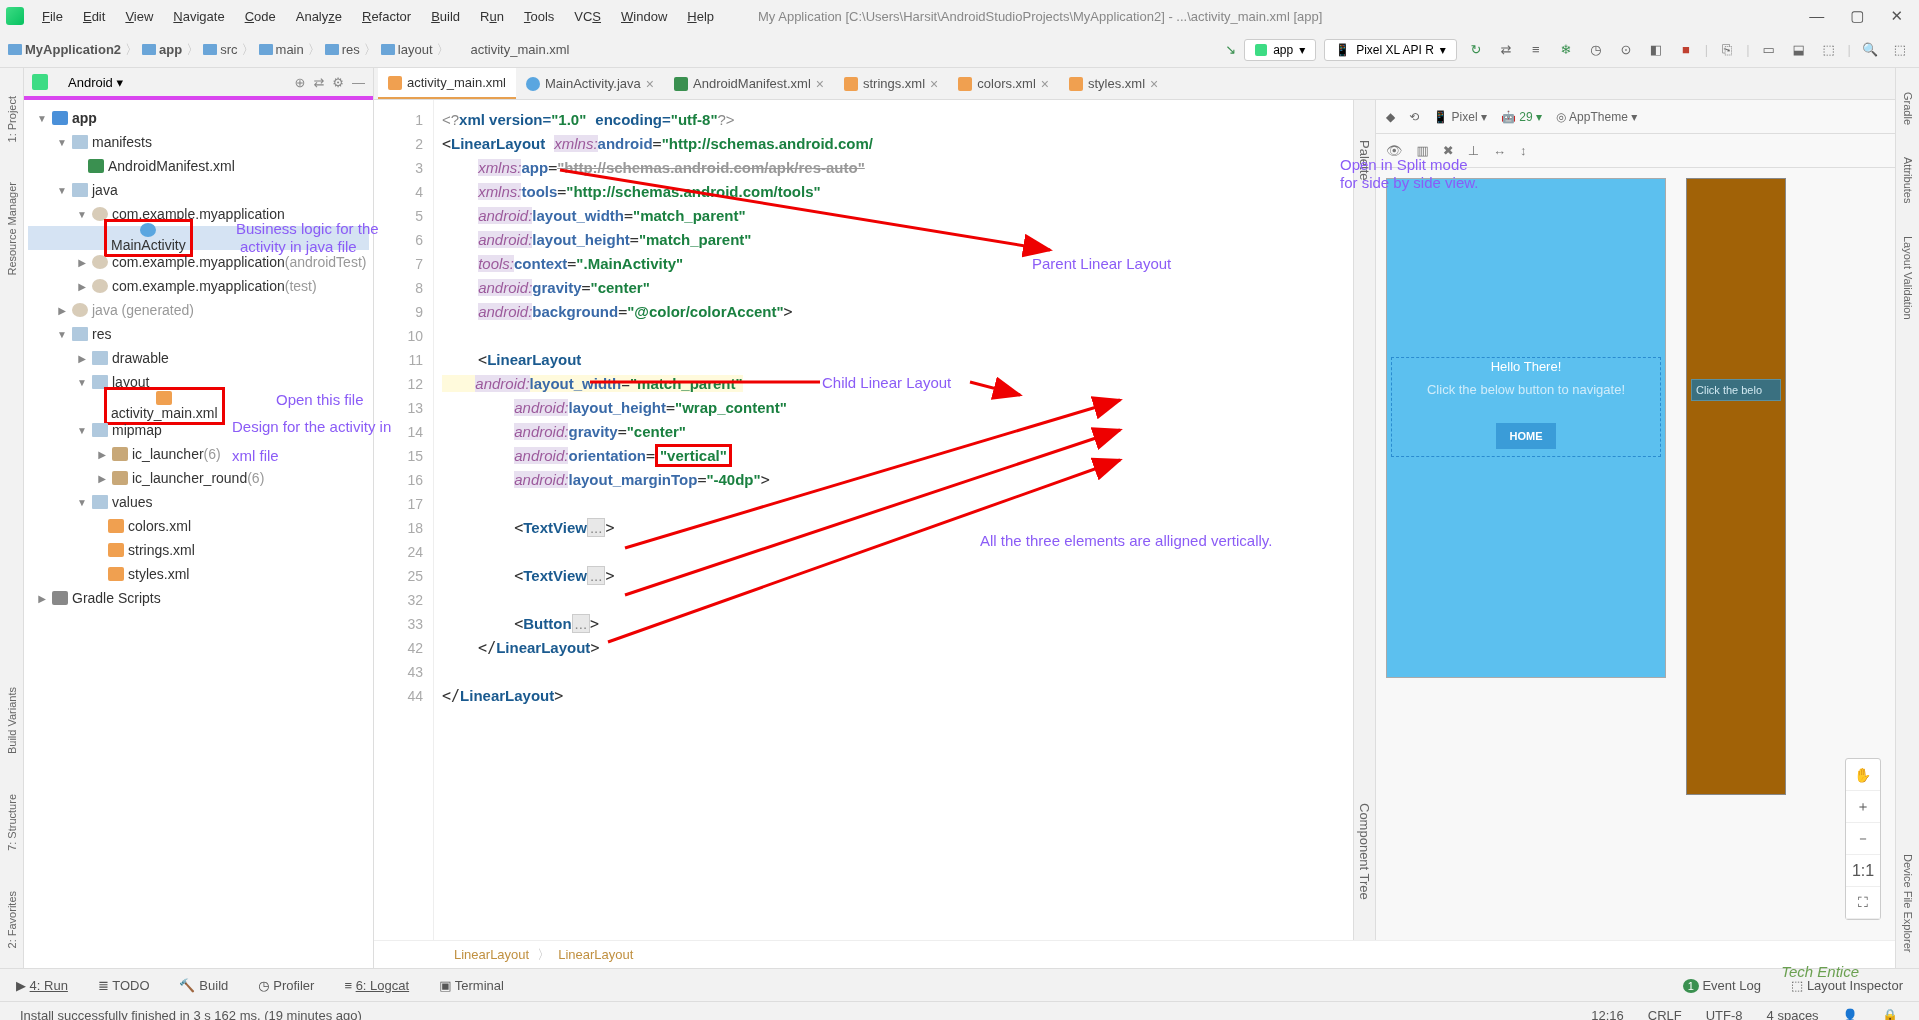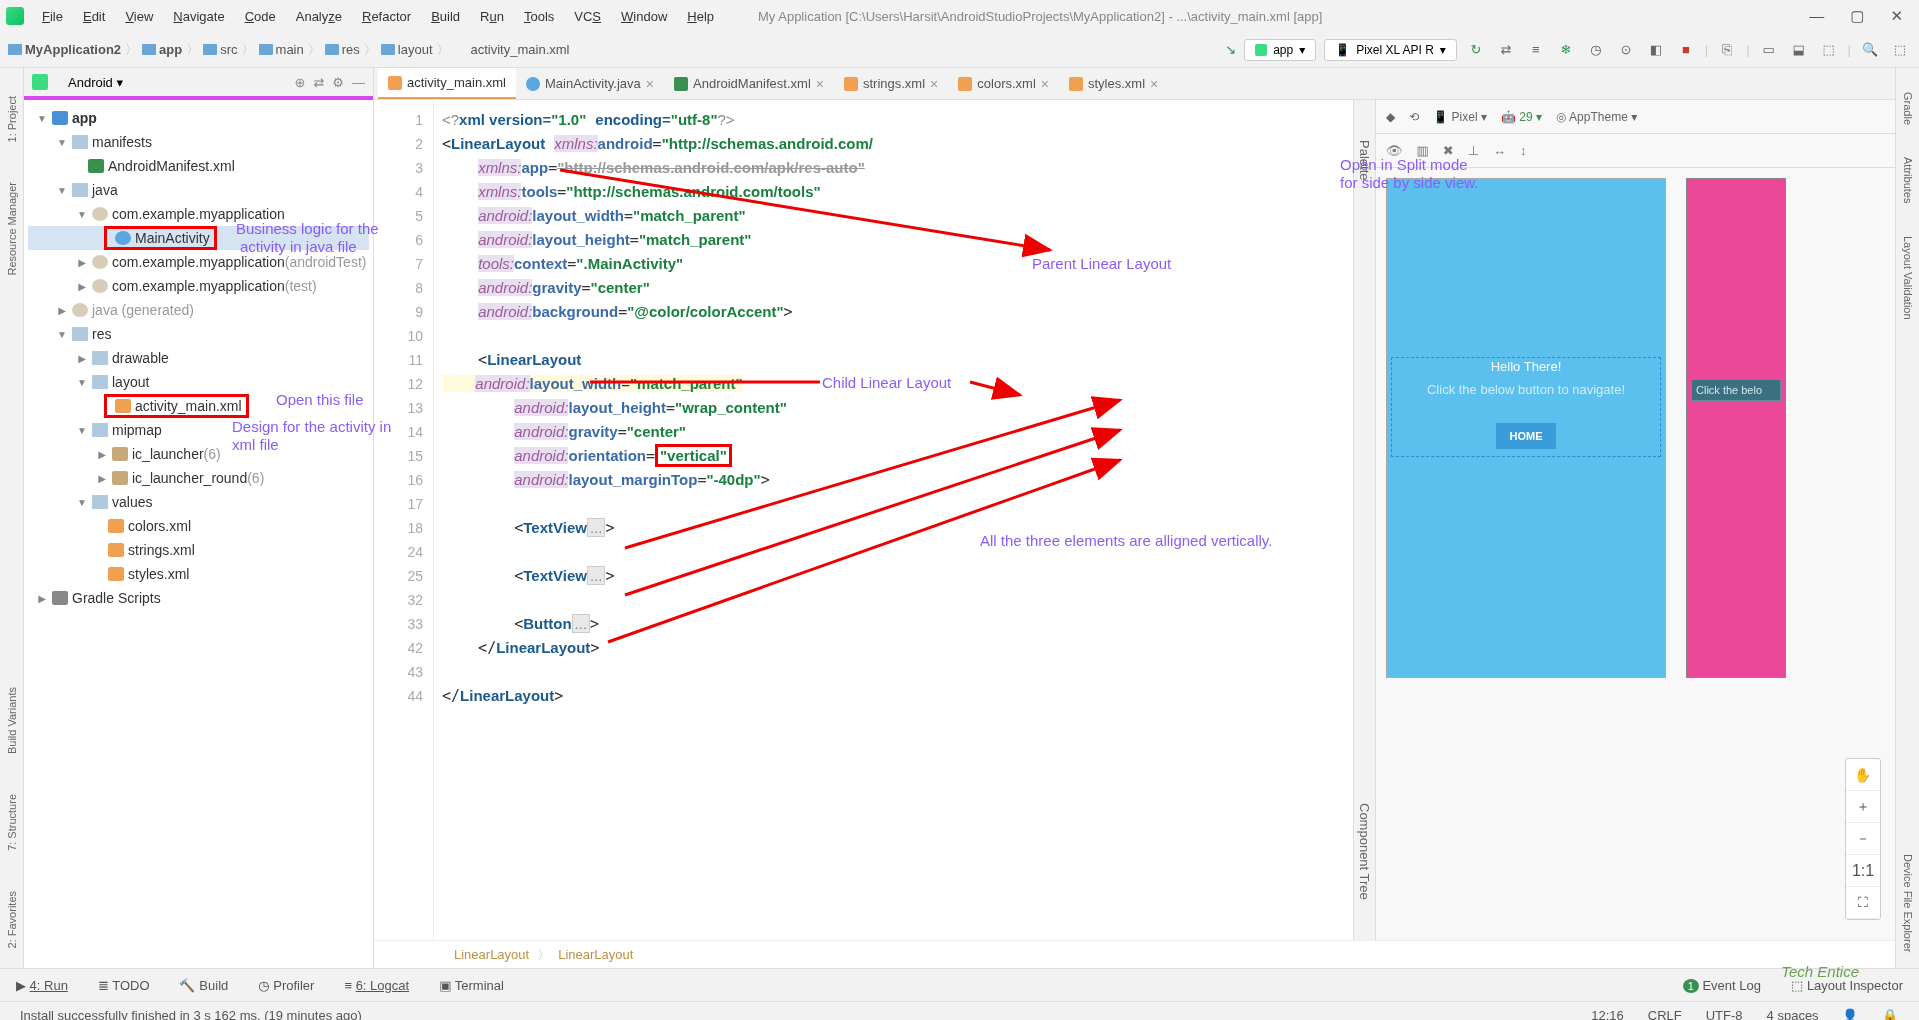--- a/index.html
+++ b/index.html
@@ -38,21 +38,21 @@
 .tree .ic.mod { background:#4a90d9; border-radius:2px; }
 .tree .ic.fold { background:#b0c9de; border-radius:1px; }
 .tree .ic.pkg { background:#d8ccb8; border-radius:50%; }
 .tree .ic.xml { background:#f0a050; border-radius:2px; position:relative; }
 .tree .ic.java { background:#5aa6e0; border-radius:50%; }
 .tree .ic.ic-img { background:#c8a878; border-radius:2px; }
 .tree .ic.gradle { background:#888; border-radius:2px; }
 .tree .selected { background:#d5e3f3; }
 .tree .greyed { color:#999; }
 .tree .count { color:#999; }
-.redbox { border:3px solid #e00; }
+.redbox { border:3px solid #e00;flex-direction:column; }
 .red-ann { color:#8b5cf6; font-size:15px; position:absolute; }
 
 .edit { flex:1; display:flex; flex-direction:column; background:#fff; position:relative; }
 .file-tabs { height:32px; background:#f2f2f2; border-bottom:1px solid #ddd; display:flex; align-items:center; padding-left:4px; }
 .file-tabs .tab { display:flex; align-items:center; gap:5px; padding:0 10px; height:100%; font-size:13px; color:#555; cursor:pointer; }
 .file-tabs .tab.active { background:#fff; color:#333; border-bottom:2px solid #e7a050; }
 .file-tabs .tab .ic { width:14px; height:14px; }
 .file-tabs .close { color:#999; font-size:14px; }
 
 .code-area { display:flex; flex:1; overflow:hidden; }
@@ -67,21 +67,21 @@
 .editor .hl { background:#fffadc; }
 
 .designer { width:520px; border-left:1px solid #ddd; background:#f8f8f8; display:flex; flex-direction:column; position:relative; }
 .des-tool { height:34px; border-bottom:1px solid #ddd; display:flex; align-items:center; padding:0 10px; gap:14px; color:#666; font-size:12px; }
 .des-tool2 { height:34px; border-bottom:1px solid #ddd; display:flex; align-items:center; padding:0 10px; gap:14px; color:#777; }
 .des-body { flex:1; display:flex; gap:20px; padding:10px 10px; position:relative; }
 .phone { width:280px; height:500px; background:#5cc0ef; border:1px solid #aaa; position:relative; }
 .phone .tview { text-align:center; color:#fff; font-size:13px; margin-top:180px; }
 .phone .tview2 { text-align:center; color:#d0ecfa; font-size:13px; margin-top:8px; }
 .phone .home-btn { width:60px; margin:26px auto 0; background:#3a9cd8; color:#fff; text-align:center; padding:7px 0; font-size:11px; font-weight:bold; }
-.phone-dark { width:100px; height:500px; background:#ec4899; border:1px solid #888; position:relative; overflow:hidden; }
+.phone-dark { width:100px; height:617px; background:#a16207; border:1px solid #888; position:relative; overflow:hidden; }
 .phone-dark .dark-btn { background:#3a7080; color:#d0e8f0; margin:200px 4px 0; padding:4px 4px; font-size:11px; border:1px solid #5a90a0; }
 .zoom-ctrl { position:absolute; right:14px; bottom:20px; width:36px; background:#fff; border:1px solid #ccc; border-radius:3px; }
 .zoom-ctrl div { height:32px; border-bottom:1px solid #eee; display:flex; align-items:center; justify-content:center; color:#555; font-size:14px; }
 
 .right-rail { width:24px; background:#f2f2f2; border-left:1px solid #ddd; display:flex; flex-direction:column; align-items:center; padding-top:8px; color:#666; font-size:11px; }
 .right-rail .v { writing-mode:vertical-rl; margin:16px 0; cursor:pointer; }
 
 .view-modes { position:absolute; right:60px; top:72px; display:flex; gap:2px; background:#f2f2f2; }
 .view-modes .vm { padding:6px 14px; border:1px solid #ccc; font-size:14px; color:#555; cursor:pointer; display:flex; align-items:center; gap:4px; }
 .view-modes .vm.active { background:#e5e5e5; }
@@ -498,21 +498,21 @@
     <span>4 spaces</span>
     <span>👤</span>
     <span>🔒</span>
   </div>
 </div>
 
 <div class="red-ann" style="left:236px;top:220px;">Business logic for the</div>
 <div class="red-ann" style="left:240px;top:238px;">activity in java file</div>
 <div class="red-ann" style="left:276px;top:391px;">Open this file</div>
 <div class="red-ann" style="left:232px;top:418px;">Design for the activity in</div>
-<div class="red-ann" style="left:232px;top:436px;">xml file</div>
+<div class="red-ann" style="left:232px;top:447px;">xml file</div>
 <div class="red-ann" style="left:1340px;top:156px;">Open in Split mode</div>
 <div class="red-ann" style="left:1340px;top:174px;">for side by side view.</div>
 <div class="red-ann" style="left:1032px;top:255px;">Parent Linear Layout</div>
 <div class="red-ann" style="left:822px;top:374px;">Child Linear Layout</div>
 <div class="red-ann" style="left:980px;top:532px;">All the three elements are alligned vertically.</div>
 <div style="position:absolute;right:60px;bottom:40px;color:#6aa050;font-style:italic;font-size:15px;">Tech Entice</div>
 
 <svg class="arr" style="left:0;top:0;" width="1919" height="1020">
   <defs>
       <marker id="ah" markerWidth="10" markerHeight="8" refX="9" refY="4" orient="auto">

